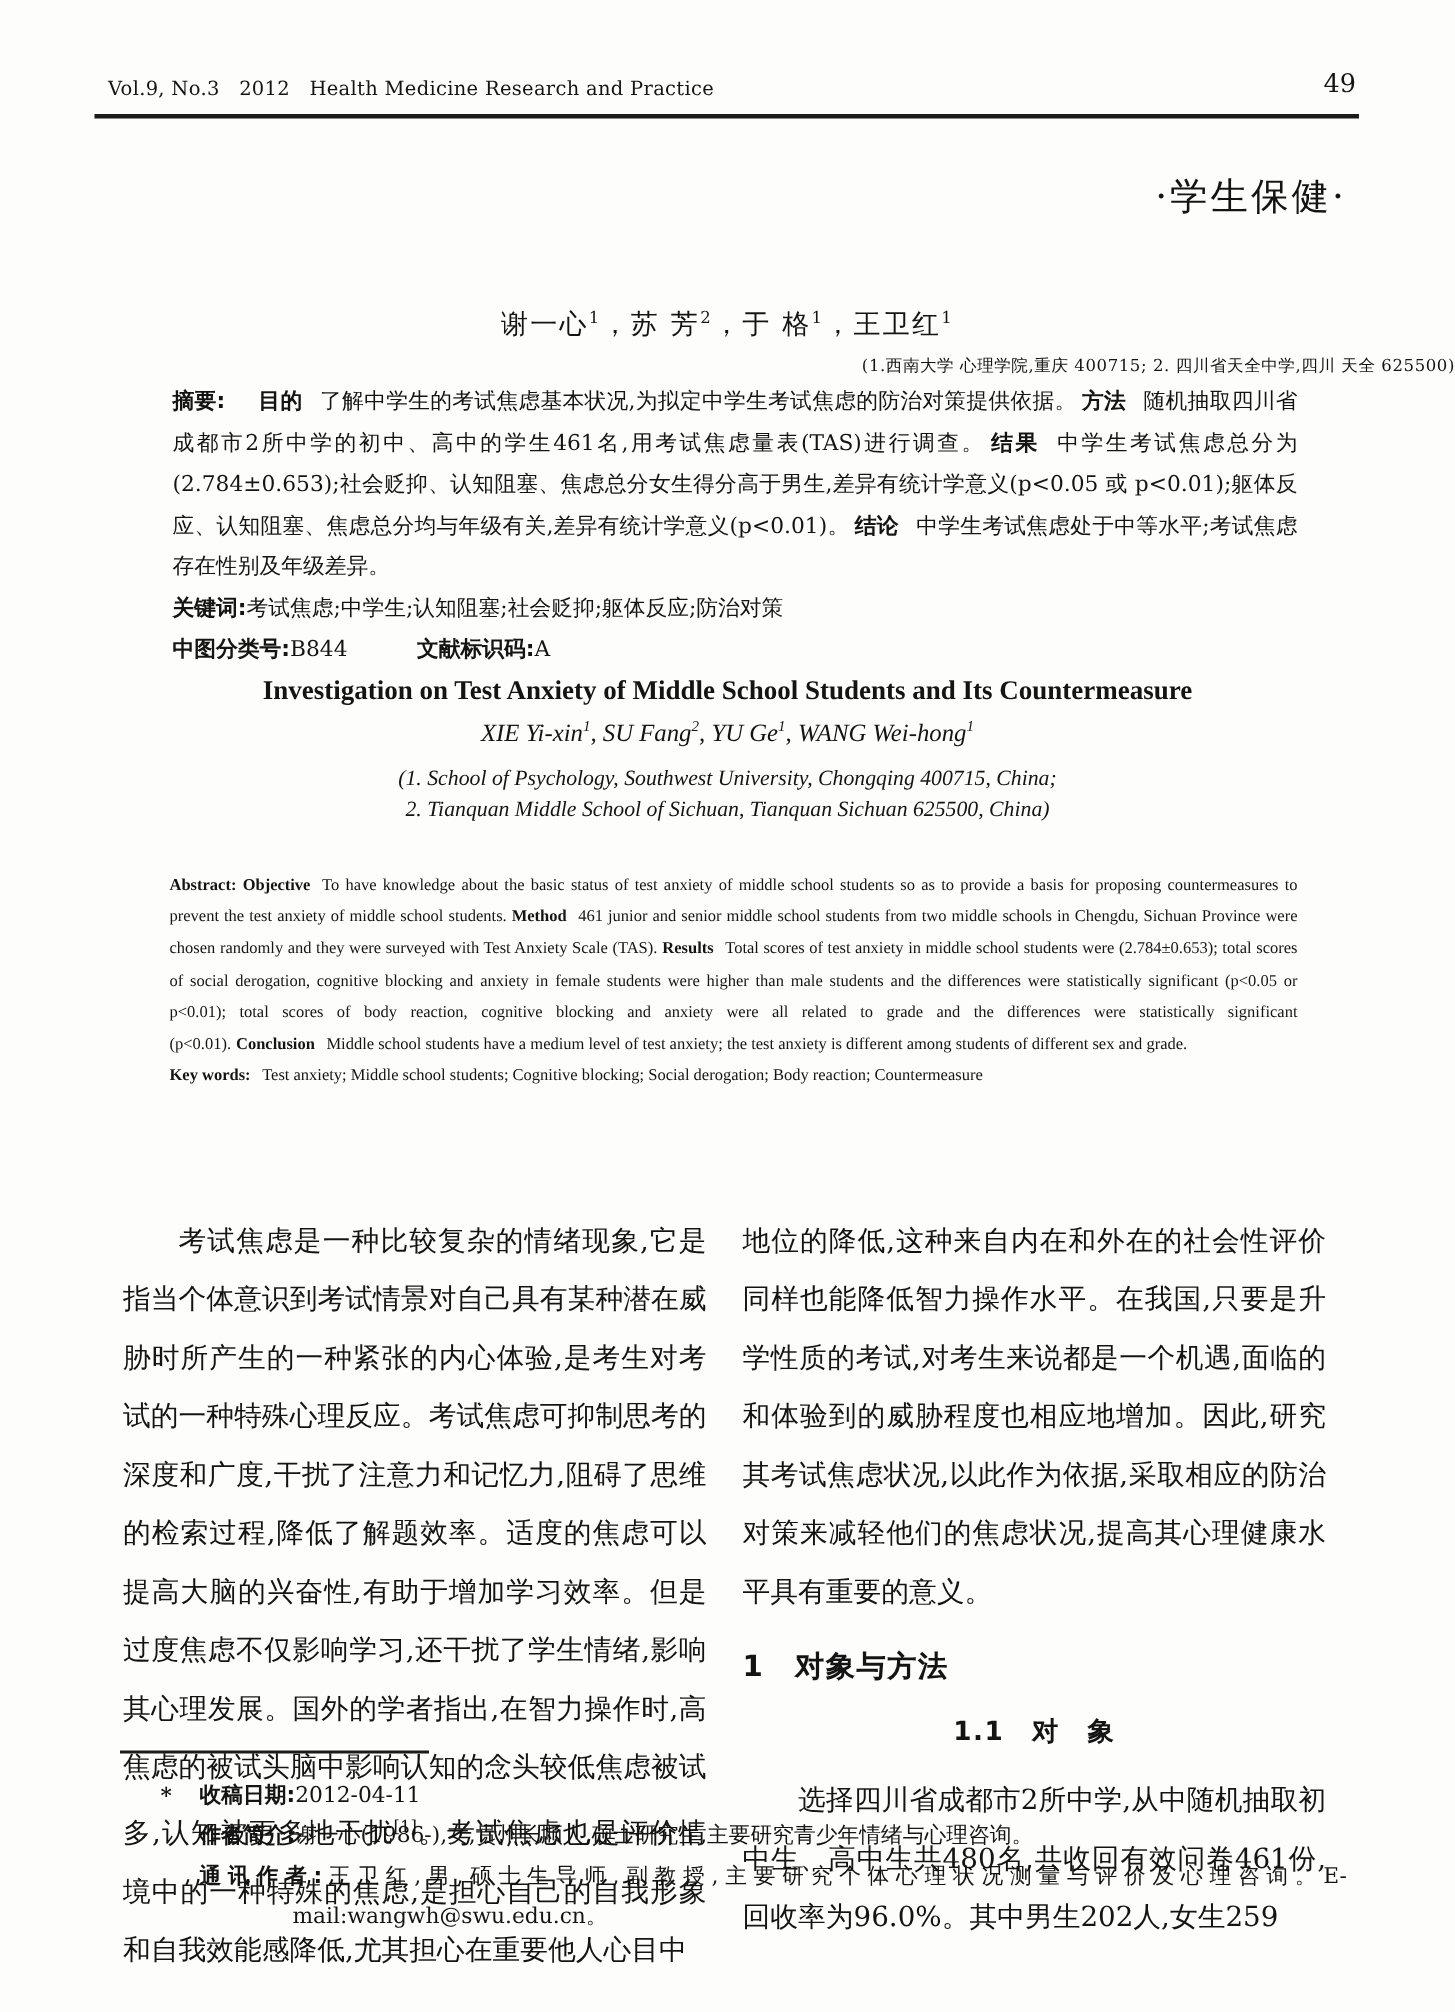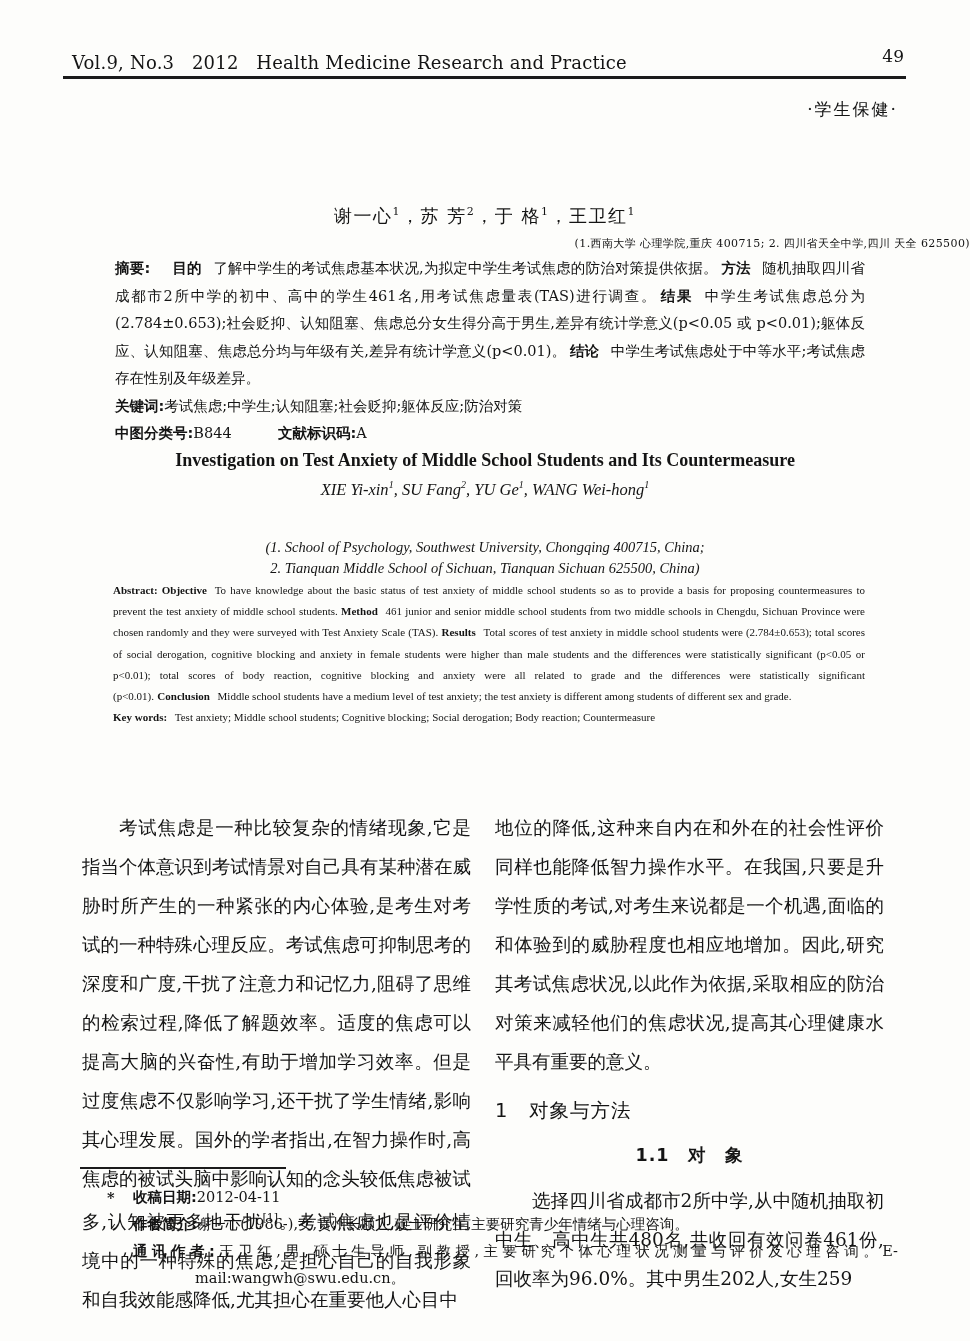--- a/index.html
+++ b/index.html
@@ -6,24 +6,24 @@
   body{
     width:970px;height:1341px;
     background:#fdfdfb;
     font-family:"DejaVu Serif", serif;
     color:#141414;
     position:relative;
     overflow:hidden;
   }
   .page{position:absolute;inset:0;}
   
-  .jline{position:absolute;left:72px;top:52px;font-size:18px;white-space:pre;letter-spacing:.2px;}
+  .jline{position:absolute;left:72px;top:52px;font-size:13px;white-space:pre;letter-spacing:.2px;}
   .pnum{position:absolute;right:66px;top:46px;font-size:17px;}
   .hrule{position:absolute;left:63px;top:76px;width:843px;height:3px;background:#1b1b1b;}
-  .sectag{position:absolute;right:72px;top:98px;font-size:17px;letter-spacing:2px;font-family:"DejaVu Serif",serif;}
+  .sectag{position:absolute;right:72px;top:114px;font-size:25px;letter-spacing:2px;font-family:"DejaVu Serif",serif;}
   
   .title{position:absolute;left:0;right:0;top:142px;margin:0;text-align:center;
          font-family:"DejaVu Sans",sans-serif;font-weight:bold;font-size:31px;letter-spacing:3px;}
   .title sup{font-size:14px;font-weight:bold;}
   .authors{position:absolute;left:0;right:0;top:204px;text-align:center;font-size:18px;letter-spacing:1.5px;}
   .authors sup{font-size:11px;}
   .affil-cn{position:absolute;left:0;right:0;top:236px;text-align:right;font-size:11px;letter-spacing:.4px;}
   
   .abs-cn{position:absolute;left:115px;top:255px;width:750px;font-size:14.5px;line-height:27.5px;text-align:justify;}
   .abs-cn p{margin:0;}
@@ -31,34 +31,34 @@
   .gapR{margin-right:.8em;margin-left:22px;}
   .gapL{margin-left:.25em;}
   .clc-gap{margin-left:3.2em;}
   
   .en-title{position:absolute;left:0;right:0;top:438px;margin:12px;text-align:center;
             font-family:"Liberation Serif","DejaVu Serif",serif;font-weight:bold;font-size:18px;}
   .en-authors{position:absolute;left:0;right:0;top:479px;text-align:center;
               font-family:"Liberation Serif","DejaVu Serif",serif;font-style:italic;font-size:16.5px;}
   .en-authors sup{font-size:10px;}
   .en-affil{position:absolute;left:0;right:0;top:509px;text-align:center;
-            font-family:"Liberation Serif","DejaVu Serif",serif;font-style:italic;font-size:14.5px;line-height:21px;margin-top:28px;}
+            font-family:"Liberation Serif","DejaVu Serif",serif;font-style:italic;font-size:14.5px;line-height:21px;}
   .abs-en{position:absolute;left:113px;top:532px;width:752px;
           font-family:"Liberation Serif","DejaVu Serif",serif;font-size:11px;line-height:21.2px;text-align:justify;margin-top:48px;}
   .abs-en p{margin:0;}
   .en-lab{font-weight:bold;}
   .en-gapR{margin-right:.7em;}
   .en-gapL{margin-left:.3em;}
   
   .columns{position:absolute;left:82px;top:808px;width:802px;display:flex;gap:24px;}
   .col{width:389px;font-size:18.5px;line-height:39px;text-align:justify;}
   .col p{margin:0;}
   .indent{text-indent:2em;}
   .ref{font-size:11px;}
-  .h-sec{font-family:"DejaVu Sans",sans-serif;font-weight:normal;font-size:19.5px;margin:10px 0 6px 0;text-align:left;letter-spacing:1px;}
+  .h-sec{font-family:"DejaVu Sans",sans-serif;font-weight:bold;font-size:19.5px;margin:10px 0 6px 0;text-align:left;letter-spacing:1px;}
   .h-sub{font-family:"DejaVu Sans",sans-serif;font-weight:bold;font-size:17.5px;margin:4px 0 6px 0;text-align:center;letter-spacing:1px;}
   
   .fnrule{position:absolute;left:80px;top:1167px;width:206px;height:2px;background:#1b1b1b;}
   .footnotes{position:absolute;left:103px;top:1184px;width:795px;font-size:14.5px;line-height:27px;}
   .fn-line{position:relative;padding-left:30px;text-align:justify;}
   .fn-mark{position:absolute;left:4px;top:0;font-weight:bold;}
   .fn-deep{padding-left:92px;text-indent:-62px;}
 </style>
 </head>
 <body>

